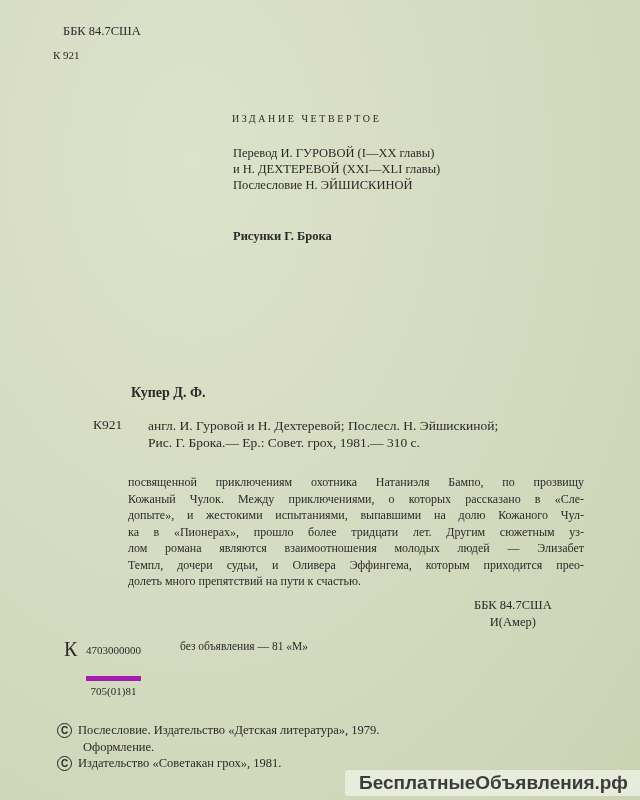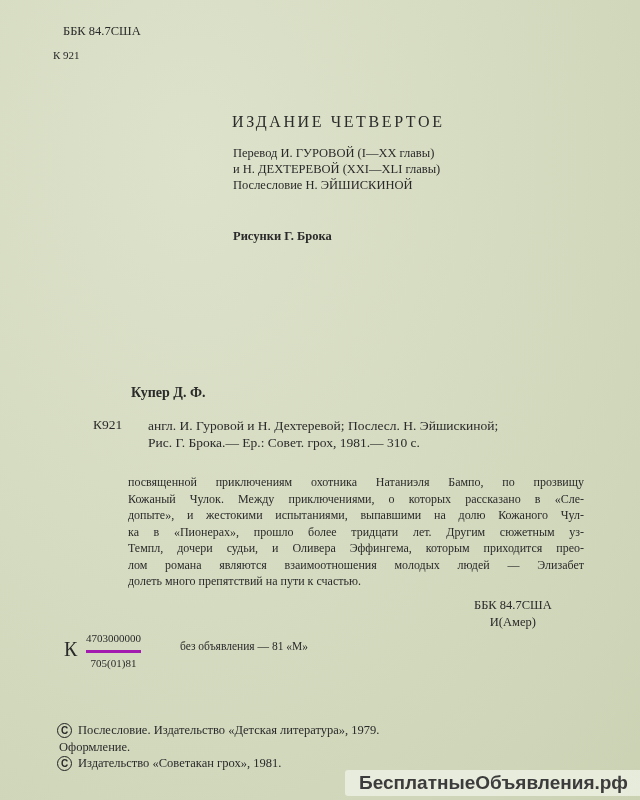--- a/index.html
+++ b/index.html
@@ -6,36 +6,36 @@
   body {
     width: 640px; height: 800px; overflow: hidden; position: relative;
     background: #d6dcc2;
     background-image: radial-gradient(ellipse at 30% 20%, #dde2cb 0%, #d5dbc0 50%, #cbd2b4 100%);
     font-family: "Liberation Serif", "DejaVu Serif", serif;
     color: #2a2a2a;
   }
   .abs { position: absolute; white-space: nowrap; }
   .bbk-top { left: 63px; top: 24px; font-size: 12.5px; }
   .k-top { left: 53px; top: 49px; font-size: 11px; }
-  .edition { left: 232px; top: 113px; font-size: 16px; letter-spacing: 2.6px; }
+  .edition { left: 232px; top: 113px; font-size: 10px; letter-spacing: 2.6px; }
   .credits { left: 233px; top: 145px; font-size: 12.5px; line-height: 16px; }
   .credits div { white-space: nowrap; }
   .illus { left: 233px; top: 229px; font-size: 12.5px; font-weight: bold; }
   .author { left: 131px; top: 385px; font-size: 14px; font-weight: bold; }
   .entry-code { left: 93px; top: 417px; font-size: 13.5px; }
   .entry { left: 148px; top: 417px; width: 460px; font-size: 13.5px; line-height: 17px; white-space: normal; }
   .entry div { white-space: nowrap; }
   .annot { left: 128px; top: 474px; width: 456px; font-size: 12px; line-height: 16.5px; white-space: normal; }
   .annot div { white-space: nowrap; text-align: justify; text-align-last: justify; }
   .annot div.first { padding-left: 18px; }
   .annot div.last { text-align-last: left; }
   .bbk-bottom { left: 474px; top: 597px; font-size: 12.5px; text-align: center; line-height: 17px; }
   .index-k { left: 64px; top: 638px; font-size: 20px; }
   .frac { left: 86px; top: 632px; font-size: 11px; text-align: center; }
-  .frac .num { border-bottom: 3px solid #a21caf; padding-bottom: 6px; }
+  .frac .num { border-bottom: 5px solid #a21caf; padding-bottom: 20px; margin-top: 12px; }
   .frac .den { padding-top: 4px; }
   .frac-note { left: 180px; top: 640px; font-size: 11.5px; }
   .copy { left: 57px; top: 722px; font-size: 12.5px; line-height: 16.5px; }
   .copy .row { white-space: nowrap; display: flex; align-items: center; }
   .copy-sign {
     display: inline-block; width: 13px; height: 13px; border: 1.6px solid #222; border-radius: 50%;
     font-size: 10px; line-height: 13px; text-align: center; font-weight: bold; margin-right: 6px;
     font-family: "Liberation Sans", sans-serif;
   }
   .watermark {
@@ -66,43 +66,43 @@
 <div class="abs entry">
   <div>англ. И. Гуровой и Н. Дехтеревой; Послесл. Н. Эйшискиной;</div>
   <div>Рис. Г. Брока.— Ер.: Совет. грох, 1981.— 310 с.</div>
 </div>
 
 <div class="abs annot">
   <div>посвященной приключениям охотника Натаниэля Бампо, по прозвищу</div>
   <div>Кожаный Чулок. Между приключениями, о которых рассказано в «Сле-</div>
   <div>допыте», и жестокими испытаниями, выпавшими на долю Кожаного Чул-</div>
   <div>ка в «Пионерах», прошло более тридцати лет. Другим сюжетным уз-</div>
+  <div>лом романа являются взаимоотношения молодых людей — Элизабет</div>
   <div>Темпл, дочери судьи, и Оливера Эффингема, которым приходится прео-</div>
-  <div>лом романа являются взаимоотношения молодых людей — Элизабет</div>
   <div class="last">долеть много препятствий на пути к счастью.</div>
 </div>
 
 <div class="abs bbk-bottom">
   <div>ББК 84.7США</div>
   <div>И(Амер)</div>
 </div>
 
 <div class="abs index-k">К</div>
 <div class="abs frac">
   <div class="num">4703000000</div>
   <div class="den">705(01)81</div>
 </div>
 <div class="abs frac-note">без объявления — 81 «М»</div>
 
 <div class="abs copy">
   <div class="row">
     <span class="copy-sign">C</span>
     <span>Послесловие. Издательство «Детская литература», 1979.</span>
   </div>
-  <div class="row" style="padding-left:2px;">
+  <div class="row" style="padding-left:2px;margin-left:24px;">
     <span>Оформление.</span>
   </div>
   <div class="row">
     <span class="copy-sign">C</span>
     <span>Издательство «Советакан грох», 1981.</span>
   </div>
 </div>
 
 <div class="watermark">БесплатныеОбъявления.рф</div>
 

